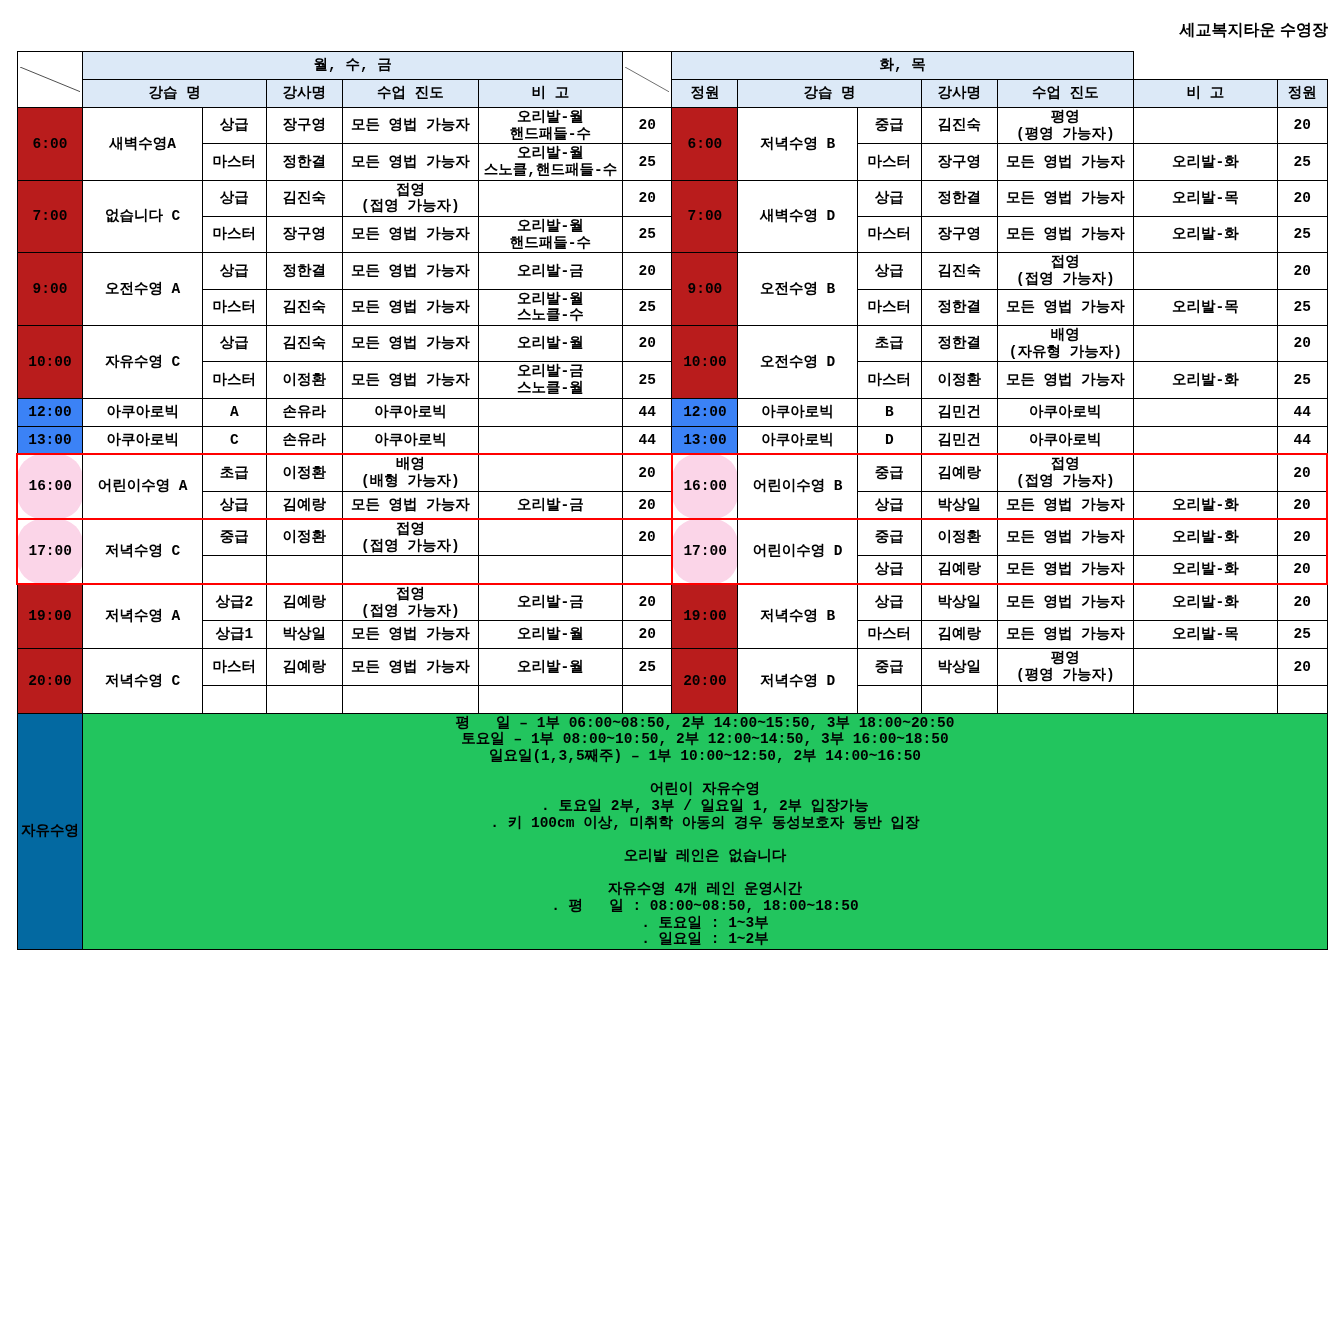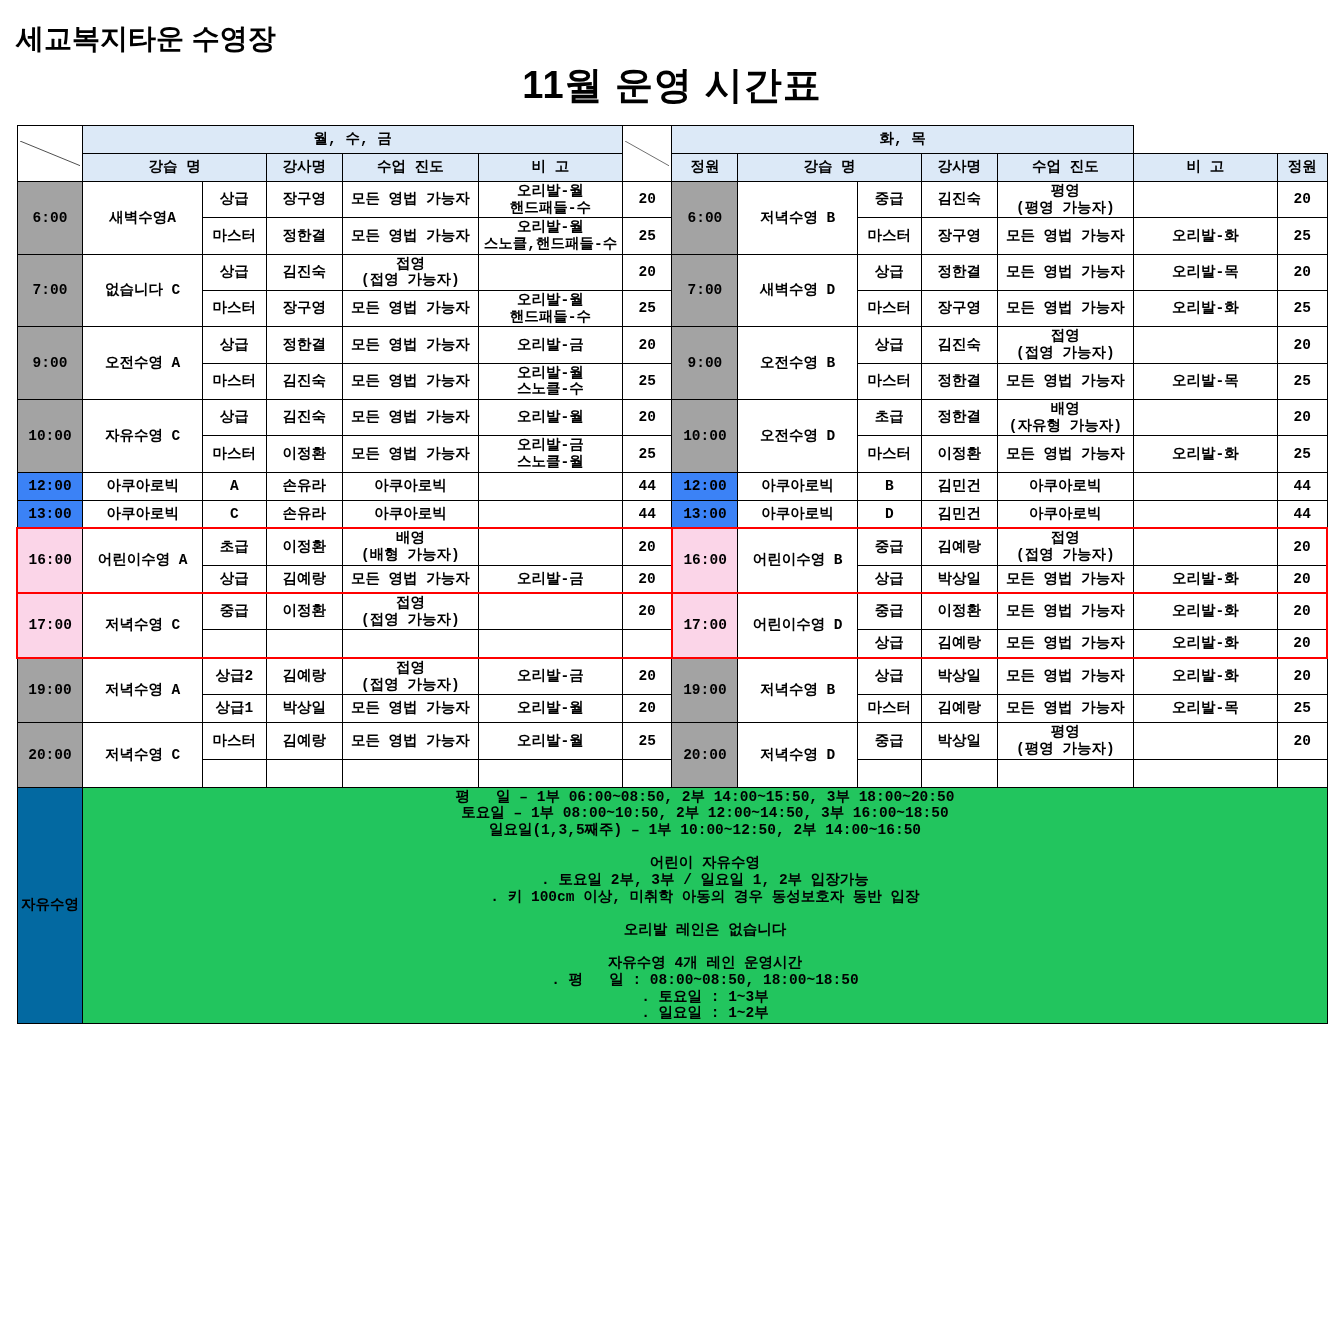--- a/index.html
+++ b/index.html
@@ -12,22 +12,22 @@
     min-height: 1318px;
     font-family: "Liberation Sans", "DejaVu Sans", sans-serif;
     color: #000;
   }
   .page {
     width: 1344px;
     box-sizing: border-box;
     padding: 14px 16px 10px 16px;
   }
   .title-sub {
-    text-align: left;
-    font-size: 28px;
+    text-align: right;
+    font-size: 16px;
     font-weight: bold;
     letter-spacing: 0px;
     margin: 6px 0 2px 0;
   }
   .title-main {
     text-align: center;
     font-size: 38px;
     font-weight: bold;
     letter-spacing: 1px;
     margin: 0 0 14px 0;
@@ -59,41 +59,41 @@
     background: #ffffff;
     position: relative;
     padding: 0;
   }
   .corner svg {
     display: block;
     width: 100%;
     height: 100%;
   }
   .time-blue {
-    background: #a3a3a3;
+    background: #b91c1c;
     font-size: 15px;
   }
   .time-orange {
     background: #3b82f6;
     font-size: 15px;
   }
   .time-pink {
     background: #fbd5e8;
     font-size: 15px;
   }
   .cell-plain { background: #ffffff; }
   .two-line {
     font-size: 13.5px;
     line-height: 1.12;
   }
   .two-line span { display: block; }
 
   
   .redtop { border-top: 2px solid #ff0000 !important; }
-  .redbot { border-bottom: 2px solid #ff0000 !important; }
+  .redbot { border-bottom: 2px solid #ff0000 !important; border-radius: 25px; }
   .redleft { border-left: 2px solid #ff0000 !important; }
   .redright { border-right: 2px solid #ff0000 !important; }
 
   
   .free-label {
     background: #0369a1;
     font-size: 15px;
     font-weight: bold;
     text-align: center;
     vertical-align: middle;
@@ -108,21 +108,20 @@
     line-height: 1.55;
     white-space: pre-wrap;
   }
 </style>
 </head>
 <body>
 
 <div class="page">
 
   <div class="title-sub">세교복지타운 수영장</div>
-  <div class="title-main">11월 운영 시간표</div>
 
   <table class="sched">
     <colgroup>
       <col style="width:64px">
       <col style="width:116px">
       <col style="width:62px">
       <col style="width:74px">
       <col style="width:132px">
       <col style="width:140px">
       <col style="width:48px">

